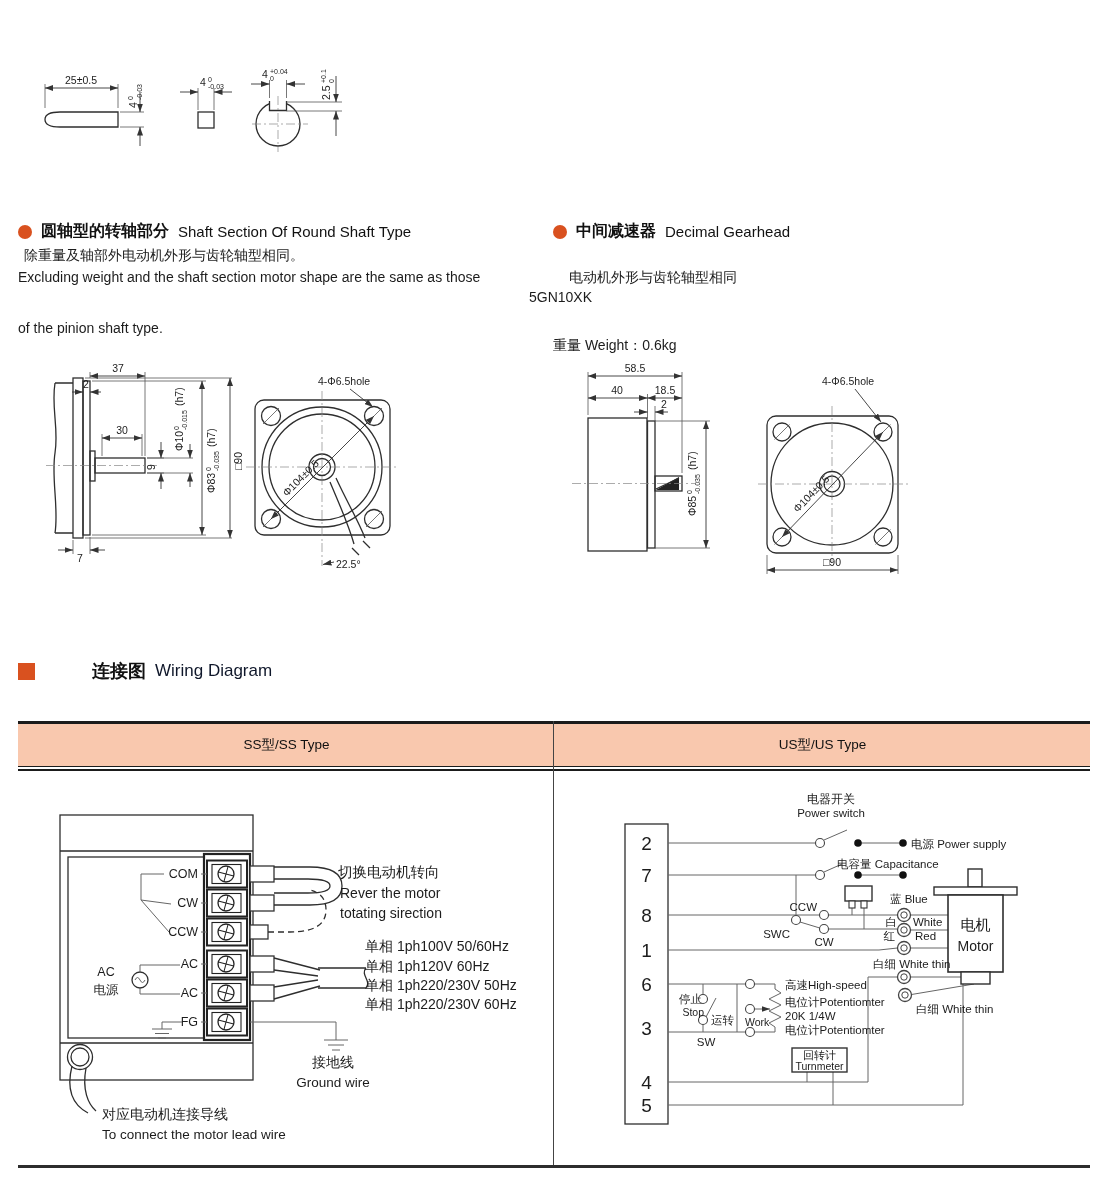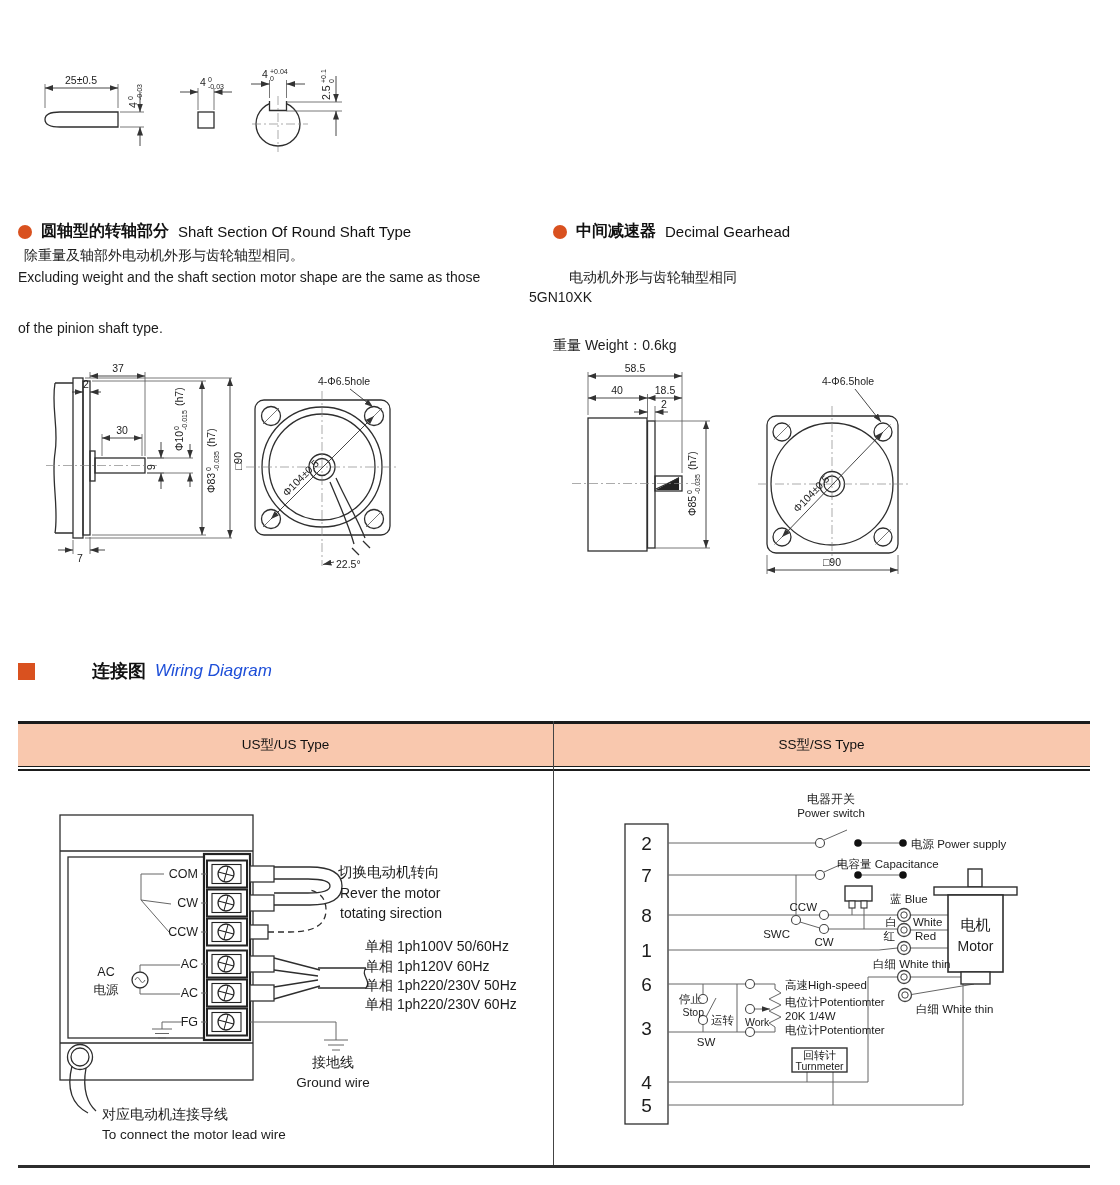--- a/index.html
+++ b/index.html
@@ -5,21 +5,21 @@
   html,body{margin:0;padding:0;background:#fff;}
   body{font-family:"Liberation Sans","DejaVu Sans",sans-serif;color:#1c1c1c;}
   #page{position:relative;width:1120px;height:1185px;background:#fff;overflow:hidden;}
   .abs{position:absolute;}
   .heading{display:flex;align-items:center;gap:9px;}
   .bullet{width:14px;height:14px;border-radius:50%;background:var(--accent,#d9511f);flex:0 0 auto;}
   .sqbullet{width:17px;height:17px;background:var(--accent,#d9511f);flex:0 0 auto;}
   .h-cn{font-weight:700;font-size:16px;color:#111;}
   .h-en{font-size:15px;color:#111;}
   .h2-cn{font-weight:700;font-size:18px;color:#111;margin-left:48px;}
-  .h2-en{font-size:17px;color:#1d4ed8;font-style:italic;}
+  .h2-en{font-size:17px;color:#0f172a;}
   .body-txt{font-size:14px;color:#1c1c1c;line-height:19.5px;}
   .tbl-line{background:#1b1b1b;}
   .tbl-head{background:var(--header-bg,#f9c8ae);display:flex;border-bottom:1.2px solid #1b1b1b;}
   .tbl-cell{display:flex;align-items:center;justify-content:center;font-size:13.5px;color:#111;}
   svg text{font-family:"Liberation Sans","DejaVu Sans",sans-serif;fill:#1c1c1c;}
   .dim{font-size:10.5px;}
   .tol{font-size:7px;}
   .lbl{font-size:12.5px;}
   .wire{stroke:#666;stroke-width:1;fill:none;}
   .outline{stroke:#2e2e2e;stroke-width:1.3;fill:none;}
@@ -265,22 +265,22 @@
   </svg>
 
   <div class="abs heading" style="left:18px;top:659px;">
     <span class="sqbullet"></span>
     <span class="h2-cn">连接图</span>
     <span class="h2-en">Wiring Diagram</span>
   </div>
 
   <div class="abs tbl-line" style="left:18px;top:721px;width:1072px;height:2.5px;"></div>
   <div class="abs tbl-head" style="left:18px;top:723.5px;width:1072px;height:42px;">
+    <div class="tbl-cell" style="width:537px;">SS型/SS Type</div>
     <div class="tbl-cell" style="width:535px;">US型/US Type</div>
-    <div class="tbl-cell" style="width:537px;">SS型/SS Type</div>
   </div>
   <div class="abs tbl-line" style="left:18px;top:769px;width:1072px;height:2.2px;"></div>
   <div class="abs" style="left:553px;top:721px;width:1.2px;height:447px;background:#444;"></div>
   <div class="abs" style="left:18px;top:1165px;width:1072px;height:3px;background:#2d2d2d;"></div>
 
   <svg class="abs" style="left:18px;top:770px;" width="535" height="394" viewBox="0 0 535 394">
     <defs>
       <marker id="aeU" markerWidth="9" markerHeight="6" refX="8.5" refY="3" orient="auto" markerUnits="userSpaceOnUse">
           <path d="M0,0 L8.5,3 L0,6 Z" fill="#333"></path>
         </marker>

